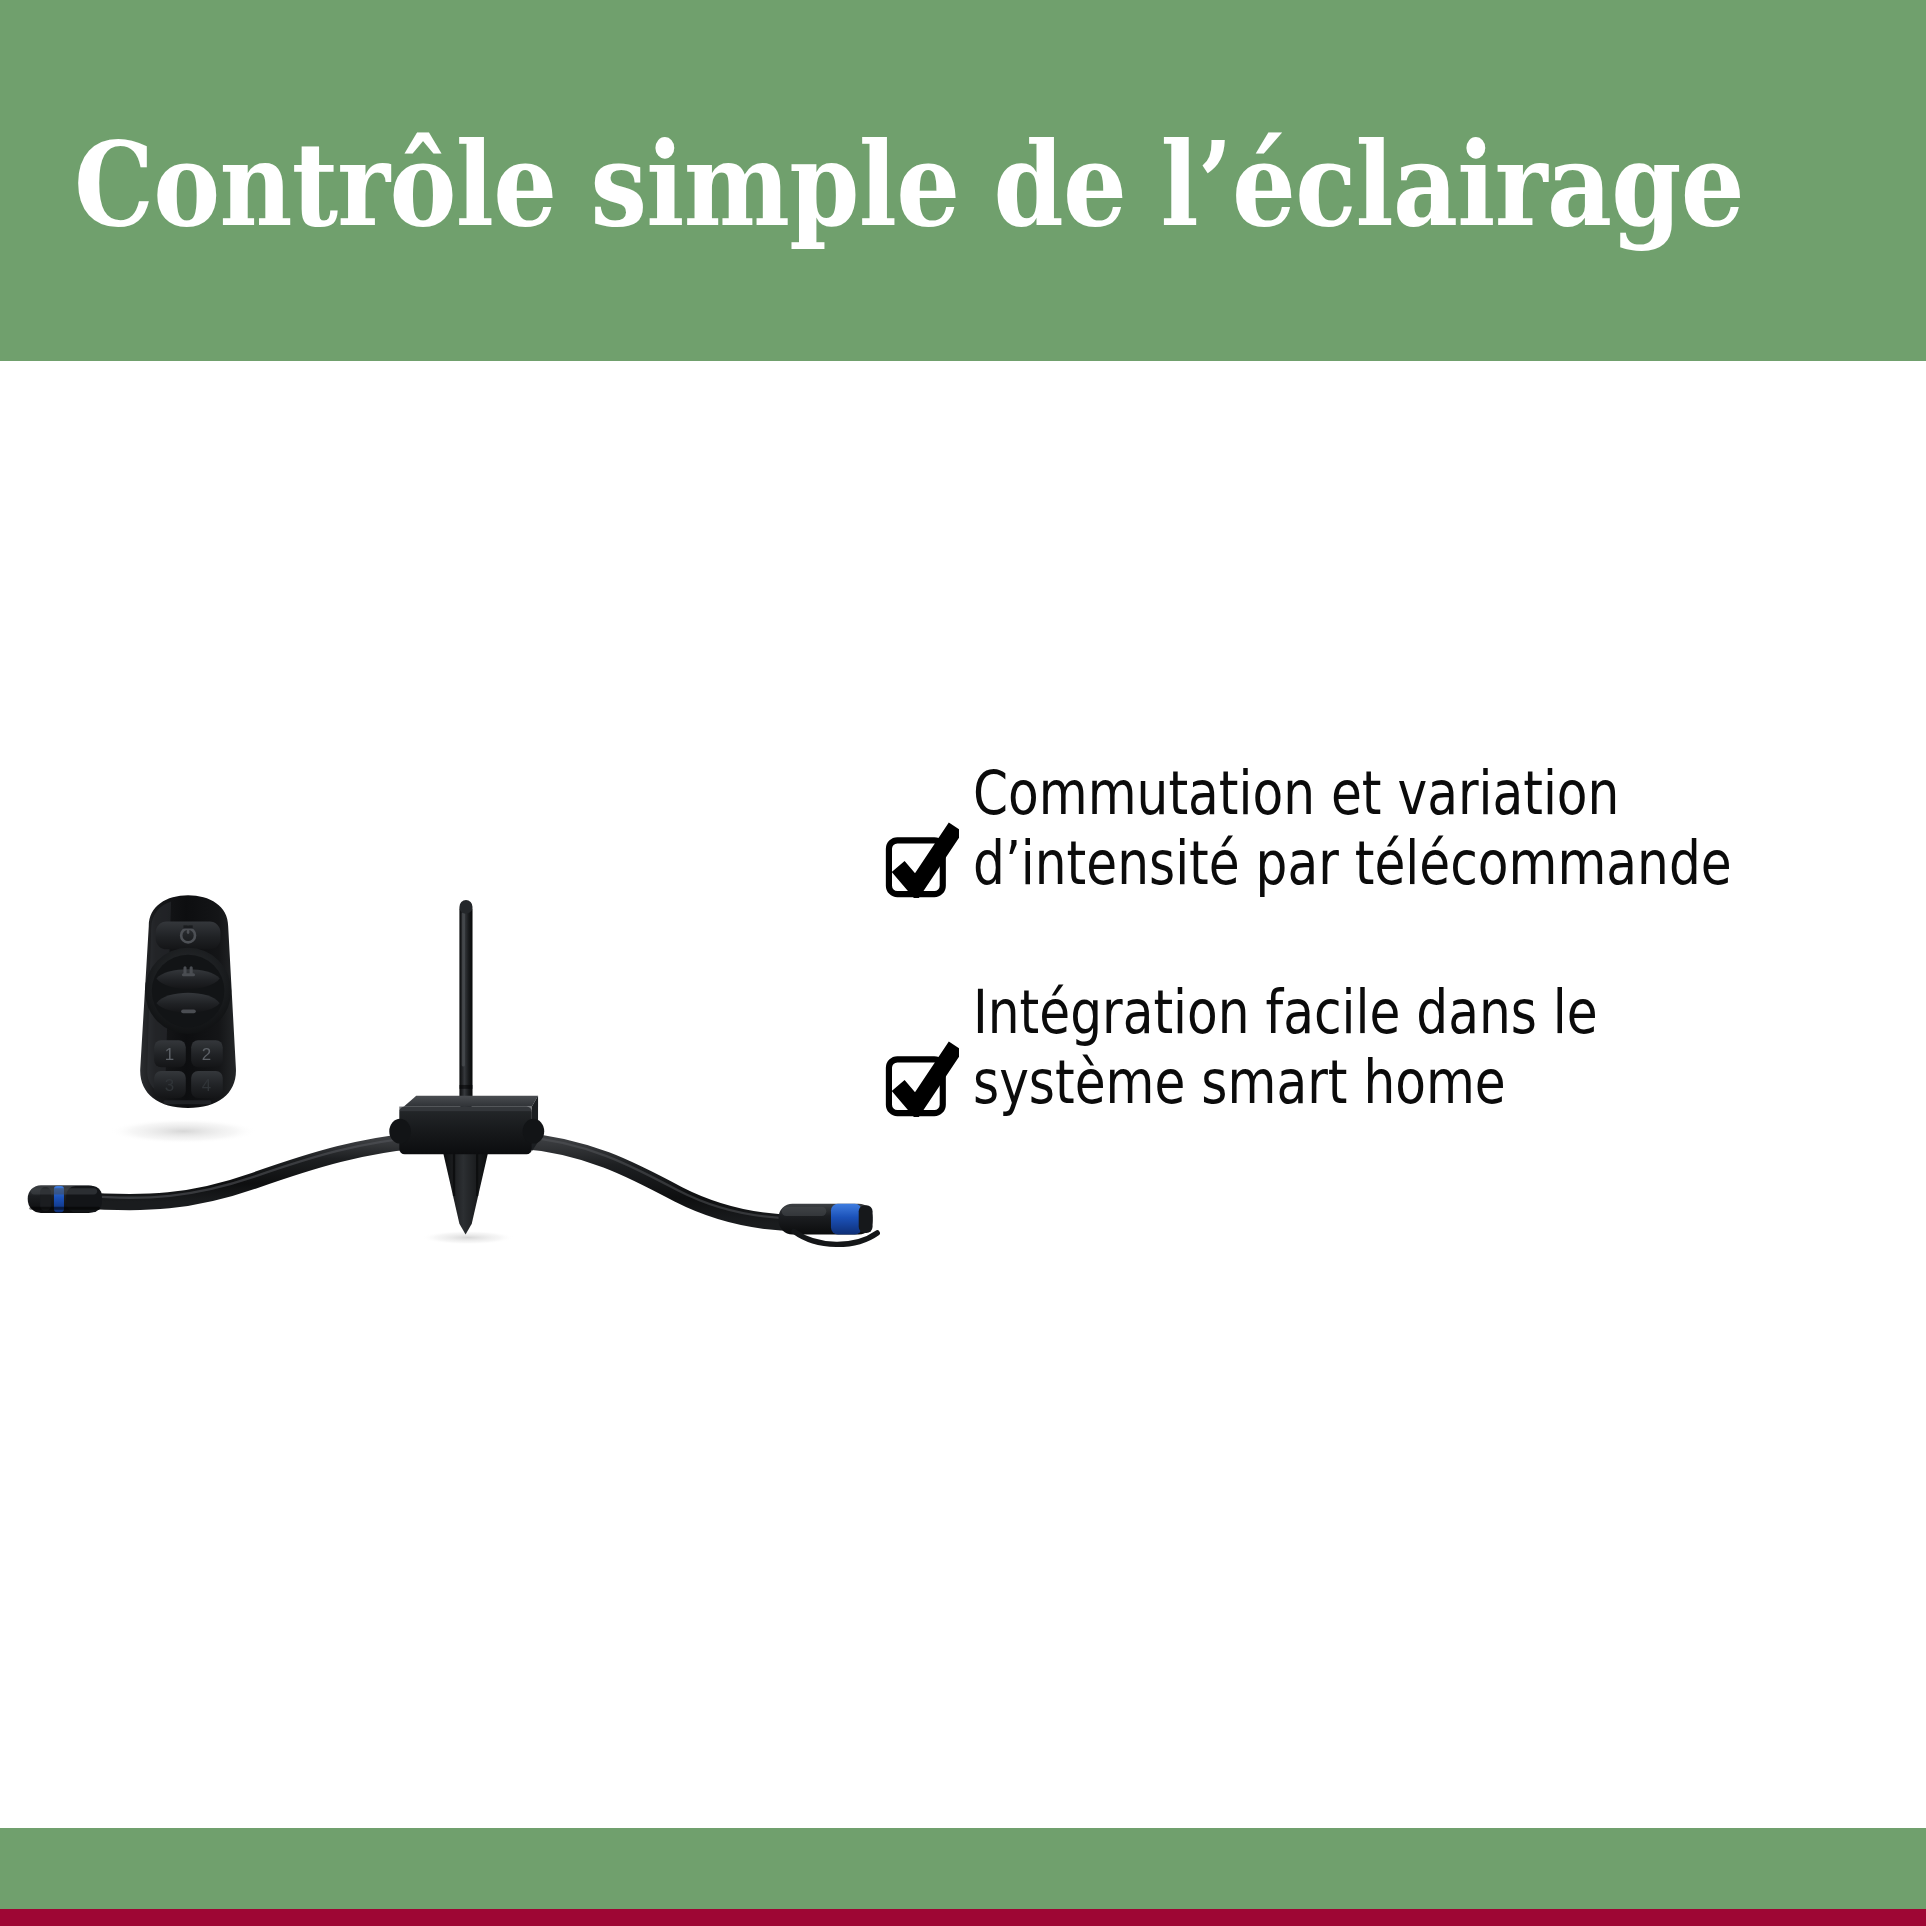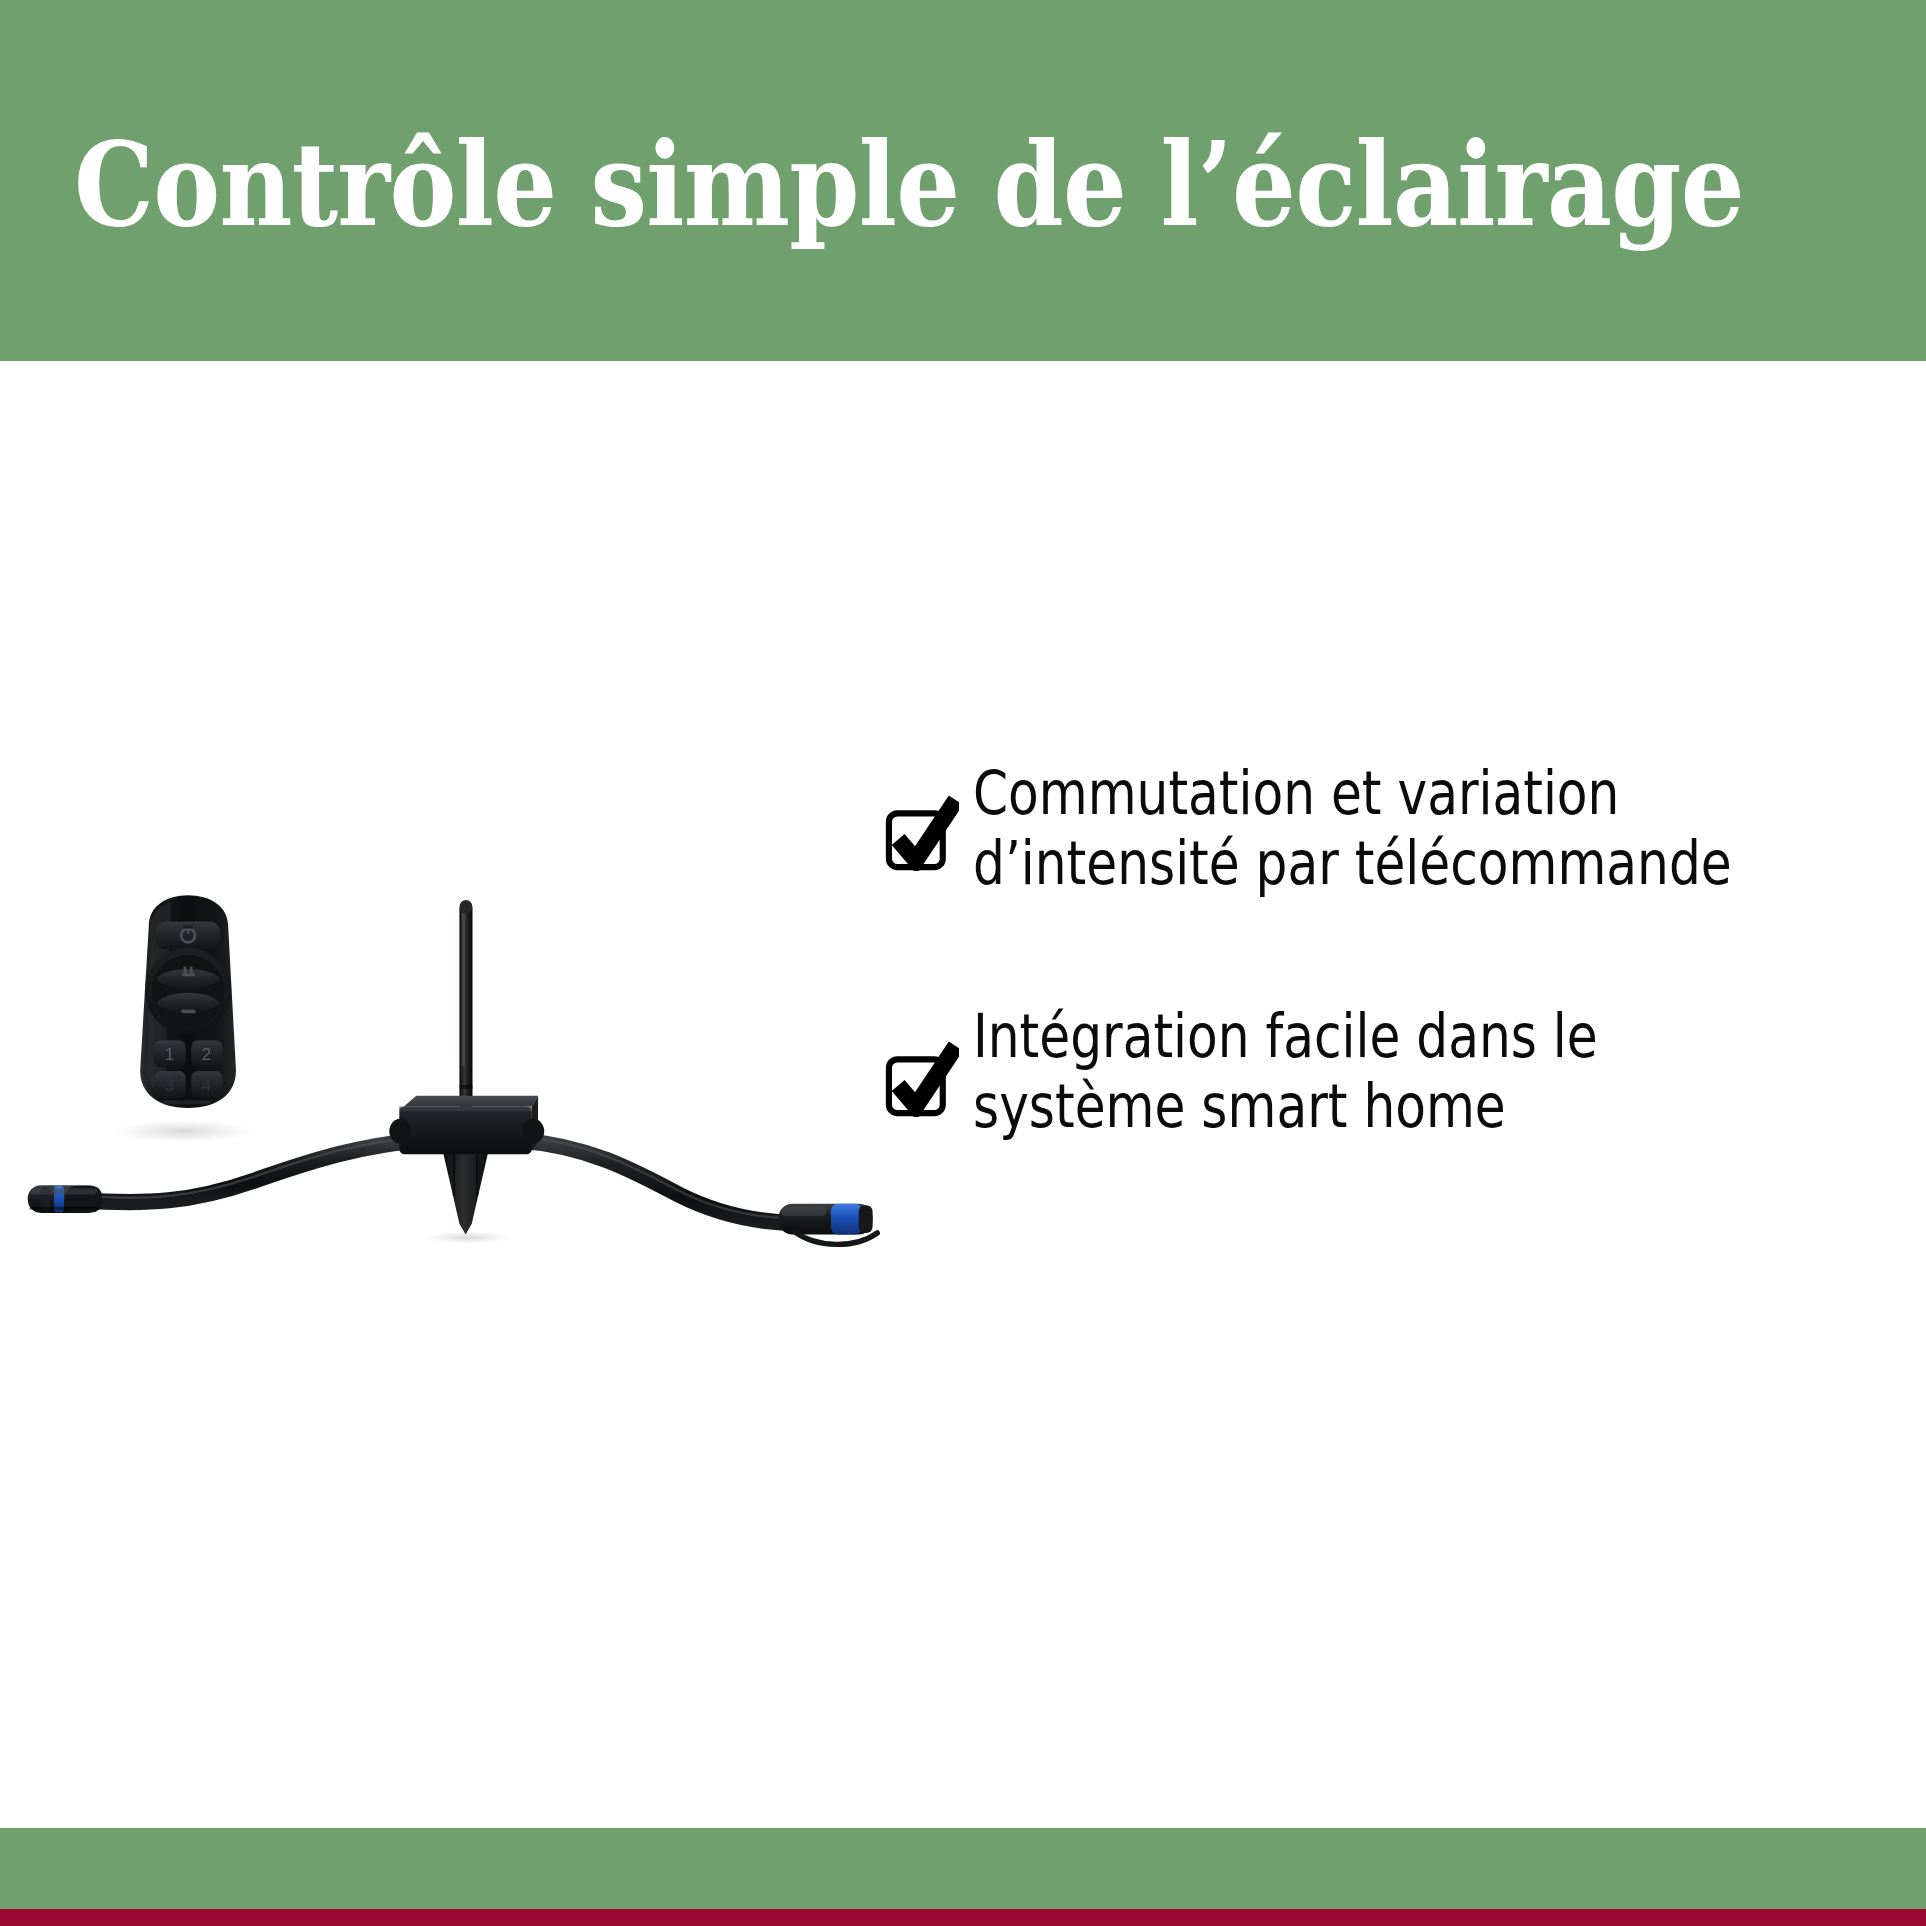--- a/index.html
+++ b/index.html
@@ -58,25 +58,25 @@
   
   .features {
     position: absolute;
     left: 885px;
     top: 759px;
     width: 994px;
   }
   .feature-row {
     position: relative;
     display: flex;
-    align-items: flex-start;
+    align-items: flex-end;
   }
   .feature-row.r1 { margin-top: 0px; }
   .feature-row.r2 { margin-top: 200px; }
-  .feature-row.r3 { margin-top: 104px; }
+  .feature-row.r3 { margin-top: 80px; }
 
   .checkbox-icon {
     position: relative;
     flex: 0 0 auto;
     width: 74px;
     height: 80px;
     margin-right: 14px;
   }
   .feature-row.r1 .checkbox-icon { margin-top: 32px; }
   .feature-row.r2 .checkbox-icon { margin-top: 6.2px; }

